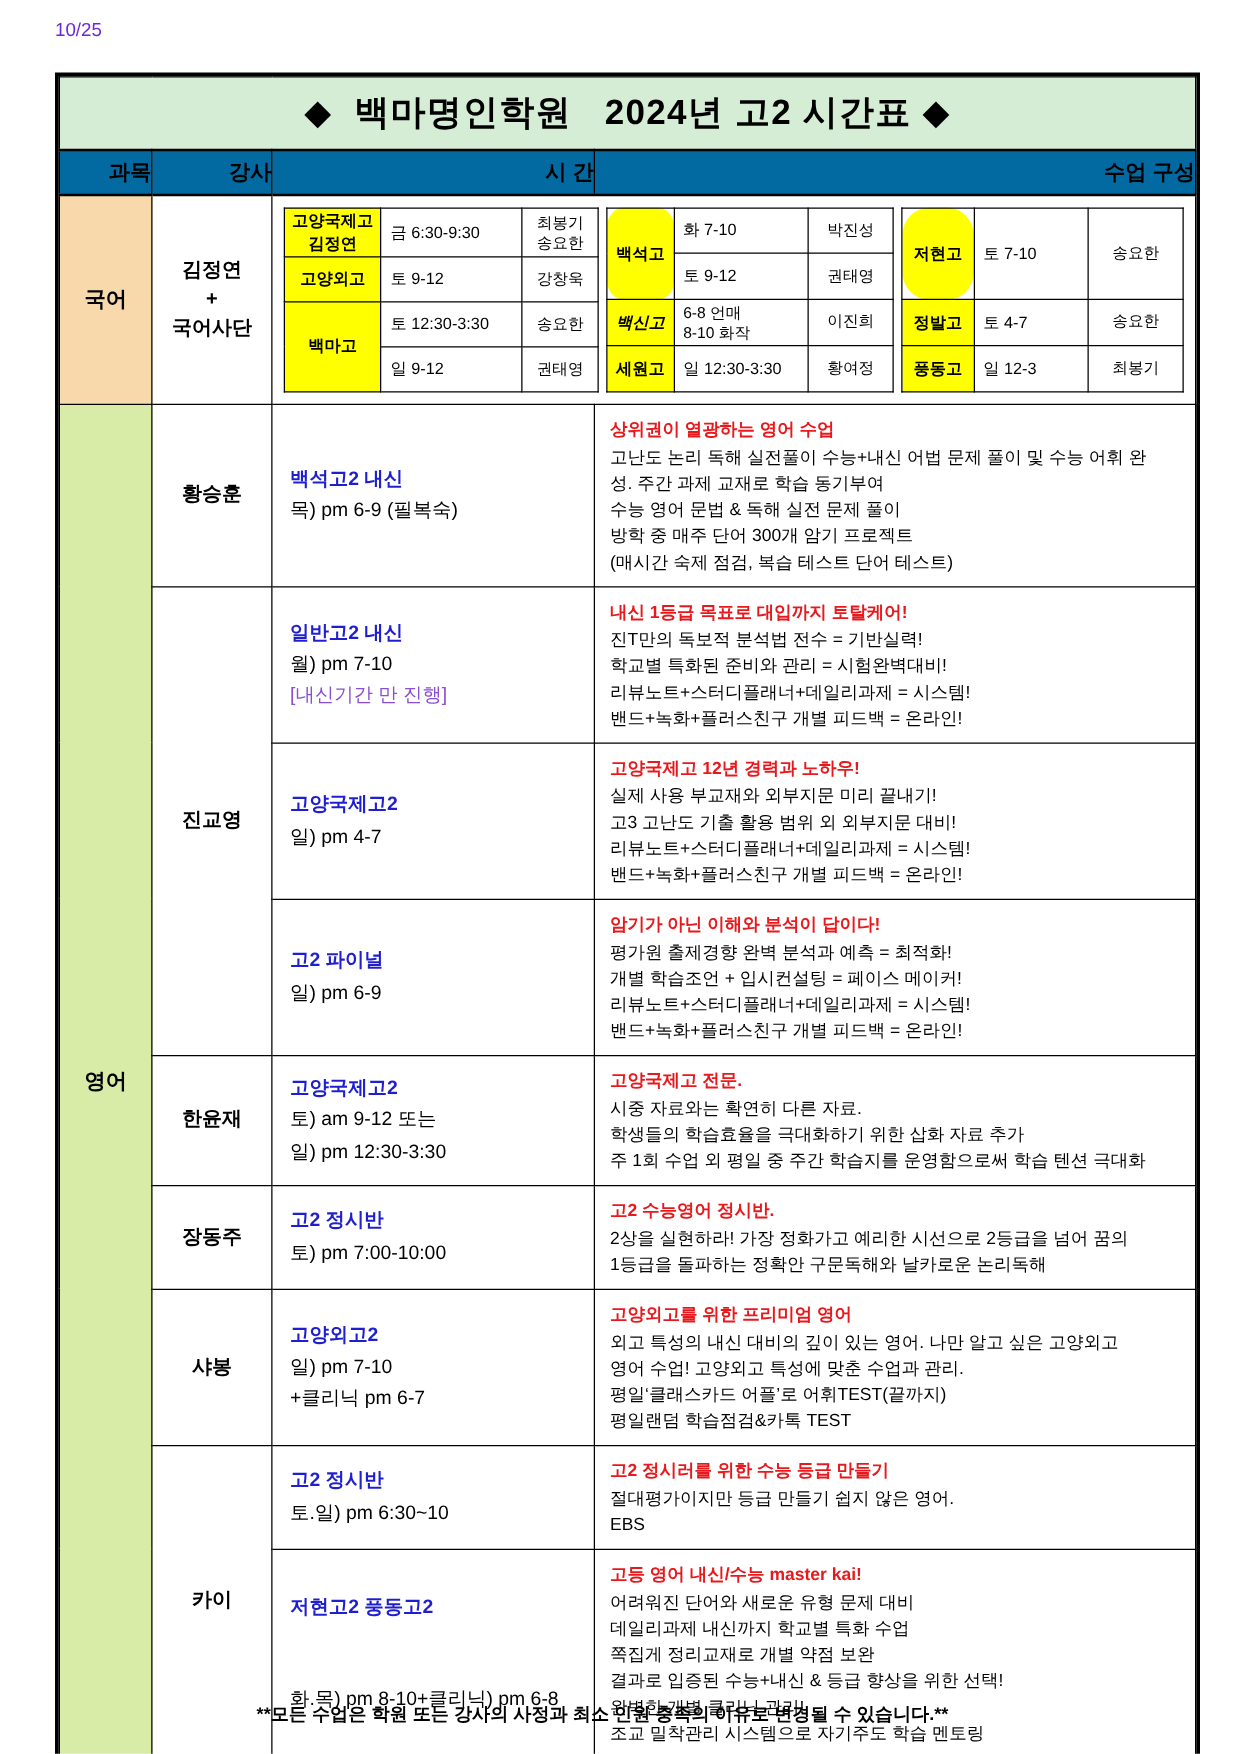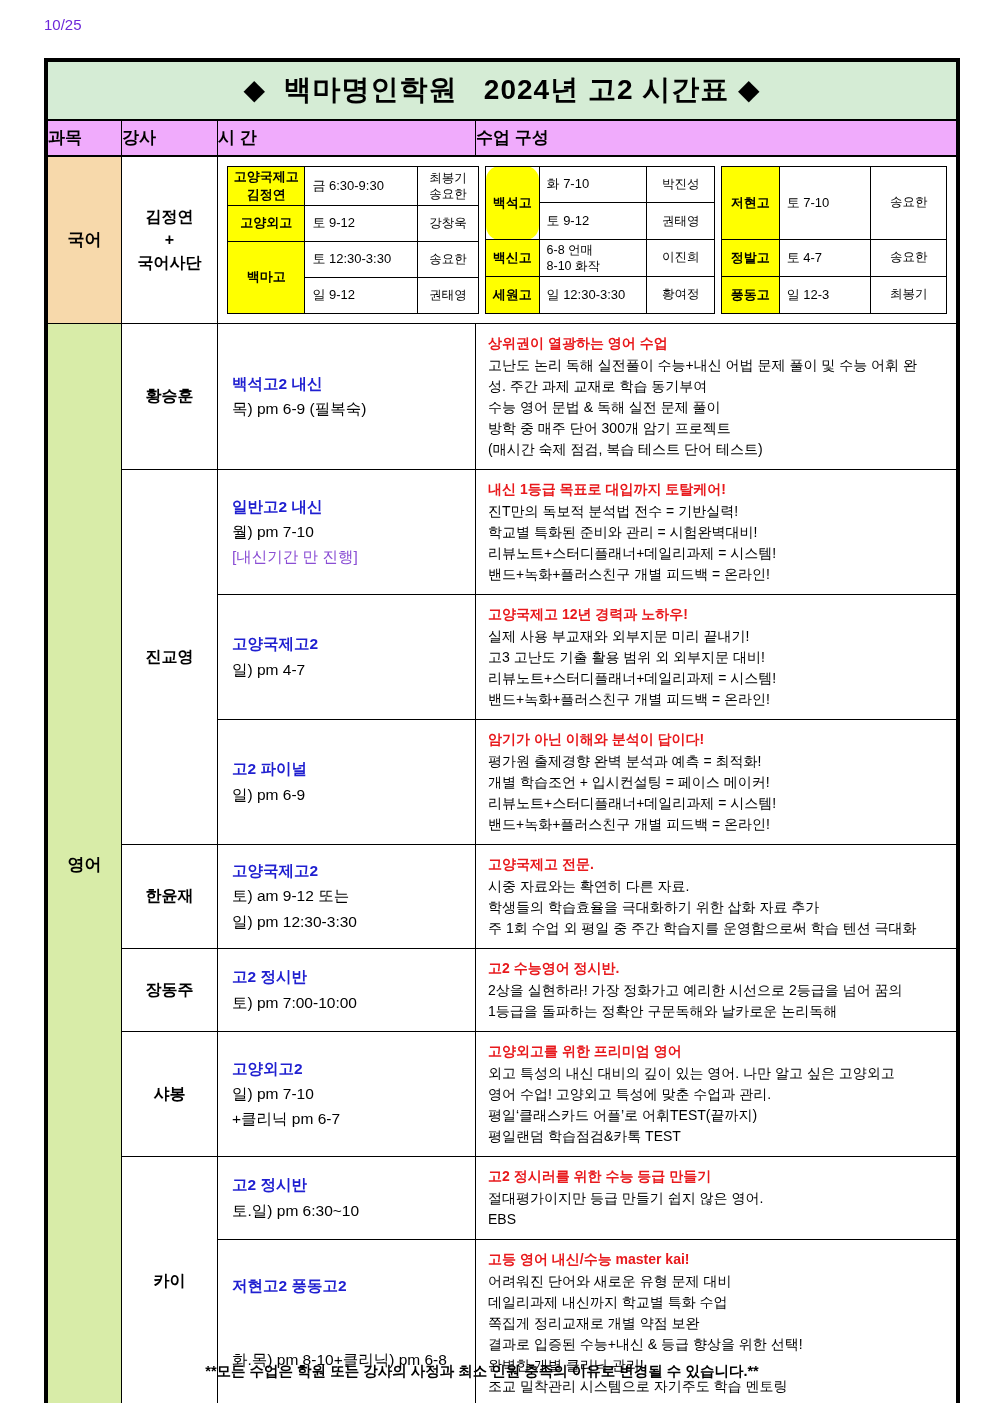--- a/index.html
+++ b/index.html
@@ -37,22 +37,22 @@
     height: 58px;
     border-bottom: 2px solid #000;
   }
   .title-text {
     font-size: 28px; font-weight: bold; letter-spacing: 1px;
     white-space: pre;
   }
 
   
   .hdr td {
-    background: #f0abfc;
-    text-align: left;
+    background: #0369a1;
+    text-align: right;
     font-size: 17px;
     font-weight: bold;
     height: 36px;
     border-bottom: 2px solid #000;
     border-top: 2px solid #000;
   }
 
   
   .c-subject { width: 74px; }
   .c-teacher { width: 96px; }
@@ -192,36 +192,36 @@
                   <tr>
                     <td class="school" rowspan="2" style="white-space: pre-line; border-radius: 14px;">백석고</td>
                     <td class="t">화  7-10</td>
                     <td class="who">박진성</td>
                   </tr>
                   <tr>
                     <td class="t">토  9-12</td>
                     <td class="who">권태영</td>
                   </tr>
                   <tr>
-                    <td class="school" style="white-space: pre-line;">백신고</td>
+                    <td class="school" style="white-space: pre-line; font-style: italic;">백신고</td>
                     <td class="t multiline">6-8 언매
 8-10 화작</td>
                     <td class="who">이진희</td>
                   </tr>
                   <tr>
                     <td class="school" style="white-space: pre-line;">세원고</td>
                     <td class="t">일  12:30-3:30</td>
                     <td class="who">황여정</td>
                   </tr>
                 </tbody>
               </table>
               <table class="kblock b3">
                 <tbody>
                   <tr>
-                    <td class="school" style="white-space: pre-line; height: 72px;">저현고</td>
+                    <td class="school" style="white-space: pre-line; height: 72px; border-radius: 22px;">저현고</td>
                     <td class="t" style="height: 72px;">토  7-10</td>
                     <td class="who" style="height: 72px;">송요한</td>
                   </tr>
                   <tr>
                     <td class="school" style="white-space: pre-line;">정발고</td>
                     <td class="t">토  4-7</td>
                     <td class="who">송요한</td>
                   </tr>
                   <tr>
                     <td class="school" style="white-space: pre-line;">풍동고</td>

